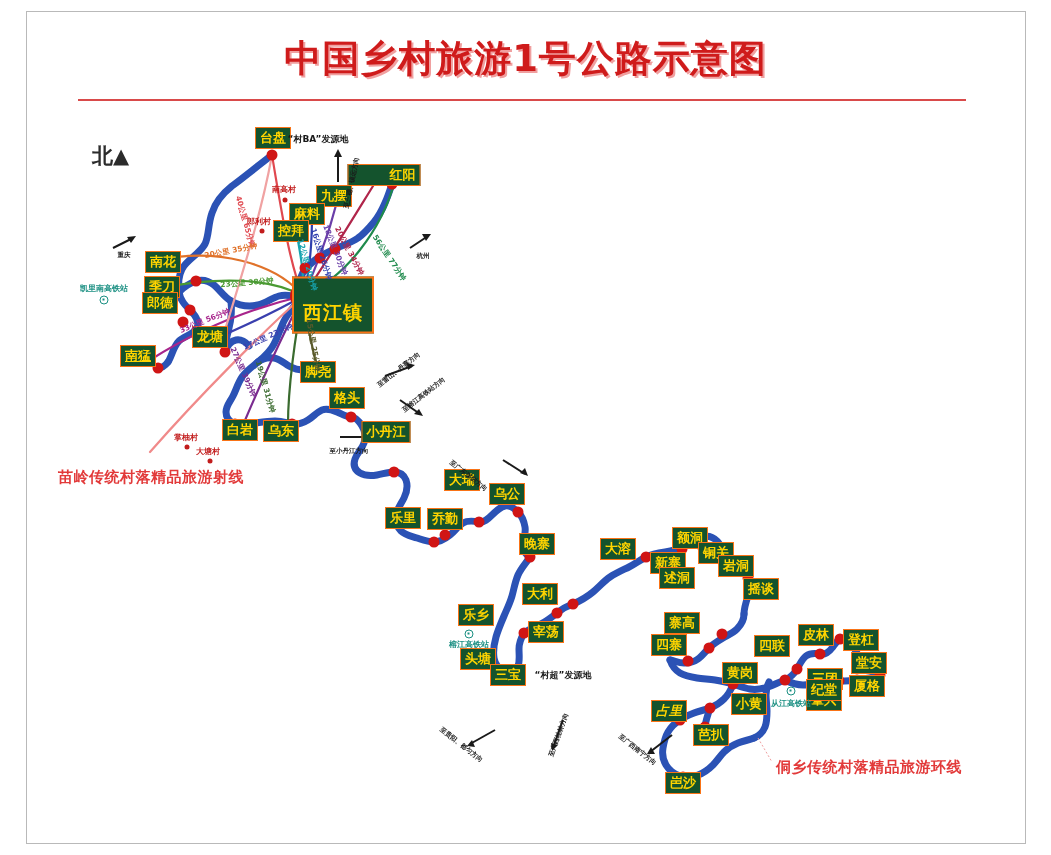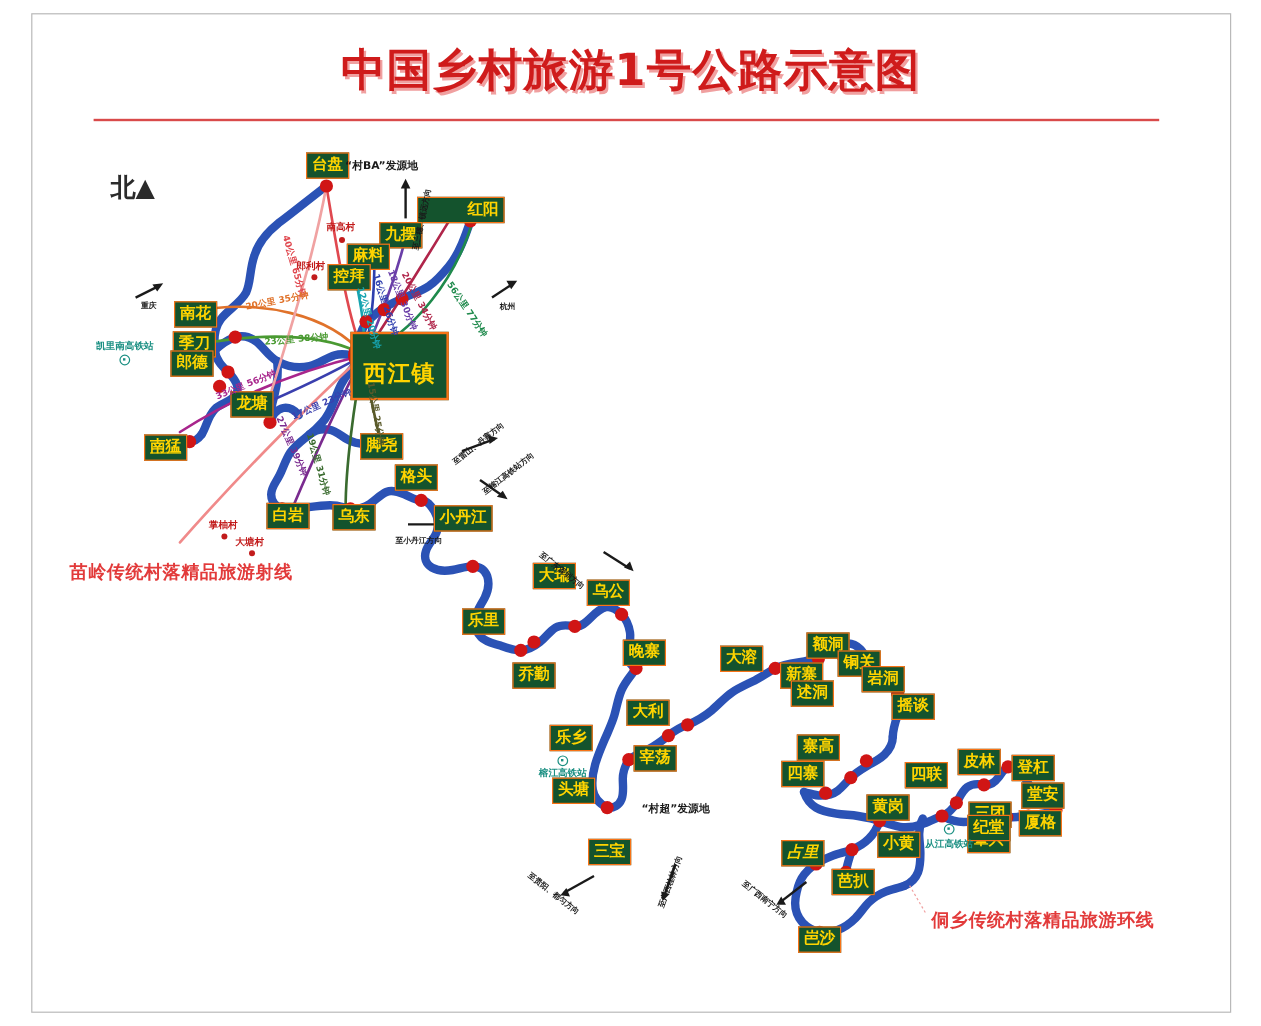--- a/index.html
+++ b/index.html
@@ -355,45 +355,45 @@
   <div id="plates-layer">
       <div class="plate" style="left: 273px; top: 138px;">台盘</div>
       <div class="plate" style="left: 384px; top: 175px; padding-left: 41px;">红阳</div>
       <div class="plate" style="left: 334px; top: 196px;">九摆</div>
       <div class="plate" style="left: 307px; top: 214px;">麻料</div>
       <div class="plate" style="left: 291px; top: 231px;">控拜</div>
       <div class="plate" style="left: 163px; top: 262px;">南花</div>
       <div class="plate" style="left: 162px; top: 287px;">季刀</div>
       <div class="plate" style="left: 160px; top: 303px;">郎德</div>
       <div class="plate" style="left: 210px; top: 337px;">龙塘</div>
-      <div class="plate" style="left: 138px; top: 373px; text-decoration: underline;">南猛</div>
+      <div class="plate" style="left: 138px; top: 356px; text-decoration: underline;">南猛</div>
       <div class="plate" style="left: 318px; top: 372px;">脚尧</div>
       <div class="plate" style="left: 347px; top: 398px;">格头</div>
       <div class="plate" style="left: 240px; top: 430px;">白岩</div>
-      <div class="plate" style="left: 295px; top: 431px;">乌东</div>
+      <div class="plate" style="left: 281px; top: 431px;">乌东</div>
       <div class="plate" style="left: 386px; top: 432px;">小丹江</div>
       <div class="plate" style="left: 462px; top: 480px;">大瑞</div>
       <div class="plate" style="left: 507px; top: 494px;">乌公</div>
       <div class="plate" style="left: 403px; top: 518px;">乐里</div>
-      <div class="plate" style="left: 445px; top: 519px; margin-top: 44px;">乔勤</div>
+      <div class="plate" style="left: 445px; top: 519px;">乔勤</div>
       <div class="plate" style="left: 537px; top: 544px;">晚寨</div>
       <div class="plate" style="left: 618px; top: 549px;">大溶</div>
       <div class="plate" style="left: 690px; top: 538px;">额洞</div>
       <div class="plate" style="left: 668px; top: 563px;">新寨</div>
       <div class="plate" style="left: 716px; top: 553px;">铜关</div>
       <div class="plate" style="left: 736px; top: 566px;">岩洞</div>
       <div class="plate" style="left: 677px; top: 578px;">述洞</div>
       <div class="plate" style="left: 745px; top: 589px; margin-left: 16px;">摇谈</div>
       <div class="plate" style="left: 682px; top: 623px;">寨高</div>
       <div class="plate" style="left: 669px; top: 645px;">四寨</div>
       <div class="plate" style="left: 540px; top: 594px;">大利</div>
       <div class="plate" style="left: 476px; top: 615px;">乐乡</div>
       <div class="plate" style="left: 546px; top: 632px;">宰荡</div>
       <div class="plate" style="left: 478px; top: 659px;">头塘</div>
-      <div class="plate" style="left: 508px; top: 675px; margin-top: 35px;">三宝</div>
+      <div class="plate" style="left: 508px; top: 675px;">三宝</div>
       <div class="plate" style="left: 772px; top: 646px;">四联</div>
       <div class="plate" style="left: 816px; top: 635px;">皮林</div>
       <div class="plate" style="left: 861px; top: 640px;">登杠</div>
       <div class="plate" style="left: 824px; top: 664px; margin-top: 36px;">肇兴</div>
       <div class="plate" style="left: 869px; top: 663px;">堂安</div>
       <div class="plate" style="left: 740px; top: 673px;">黄岗</div>
       <div class="plate" style="left: 825px; top: 679px;">三团</div>
       <div class="plate" style="left: 824px; top: 690px;">纪堂</div>
       <div class="plate" style="left: 867px; top: 686px;">厦格</div>
       <div class="plate" style="left: 749px; top: 704px;">小黄</div>

